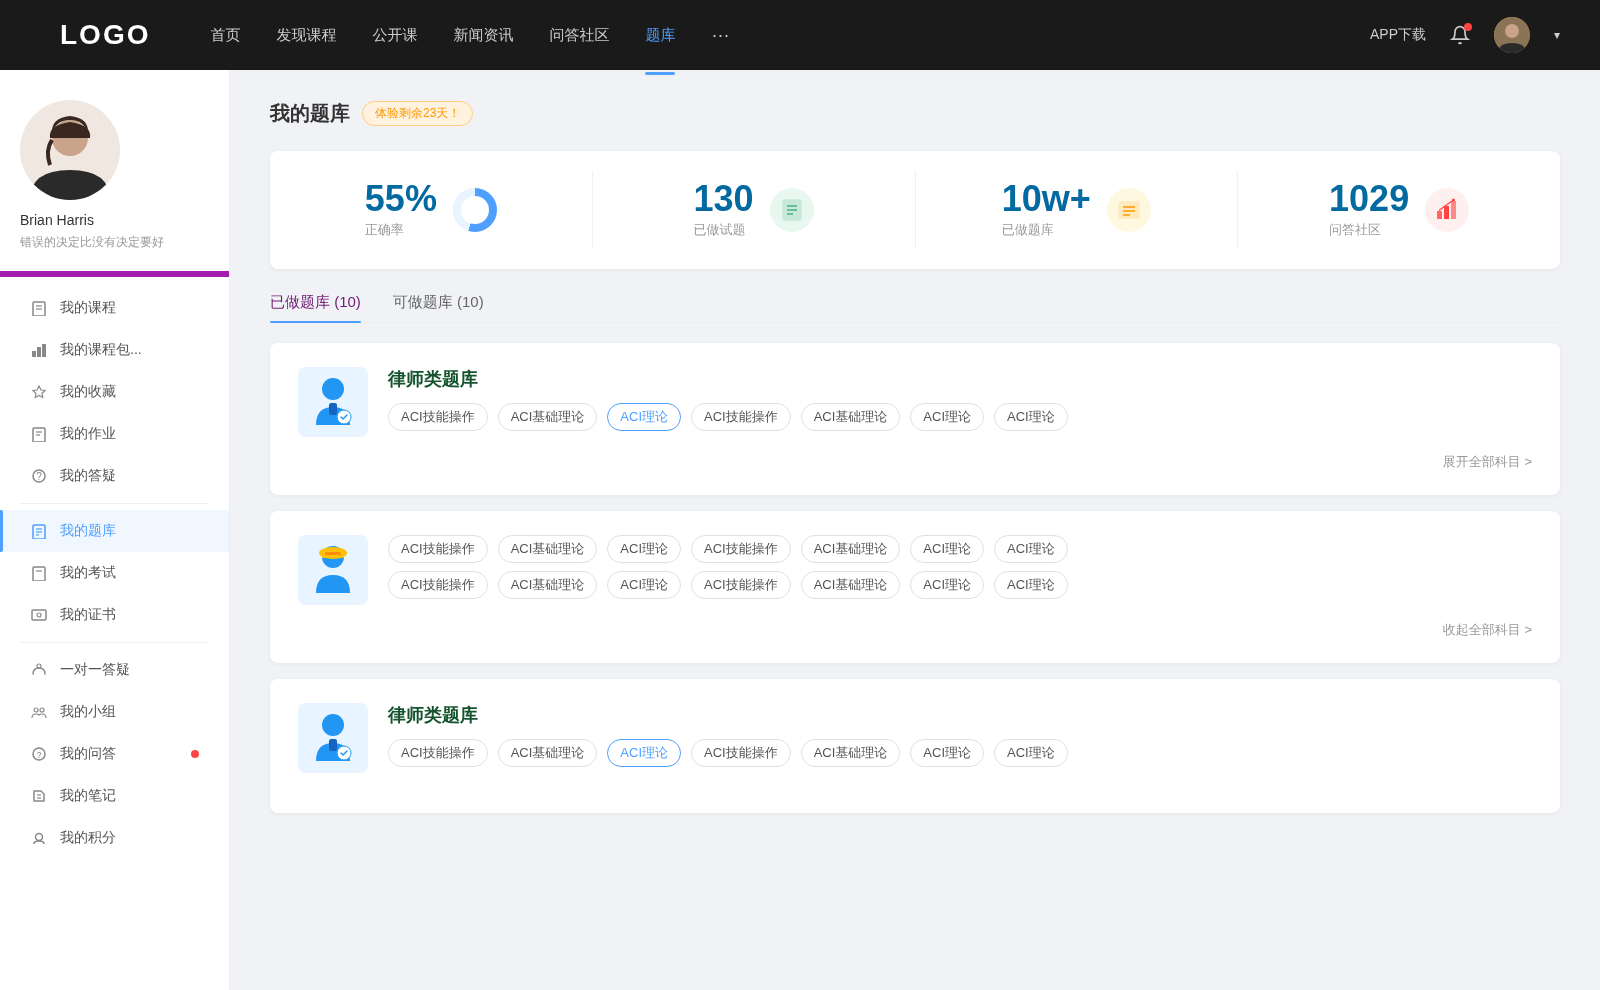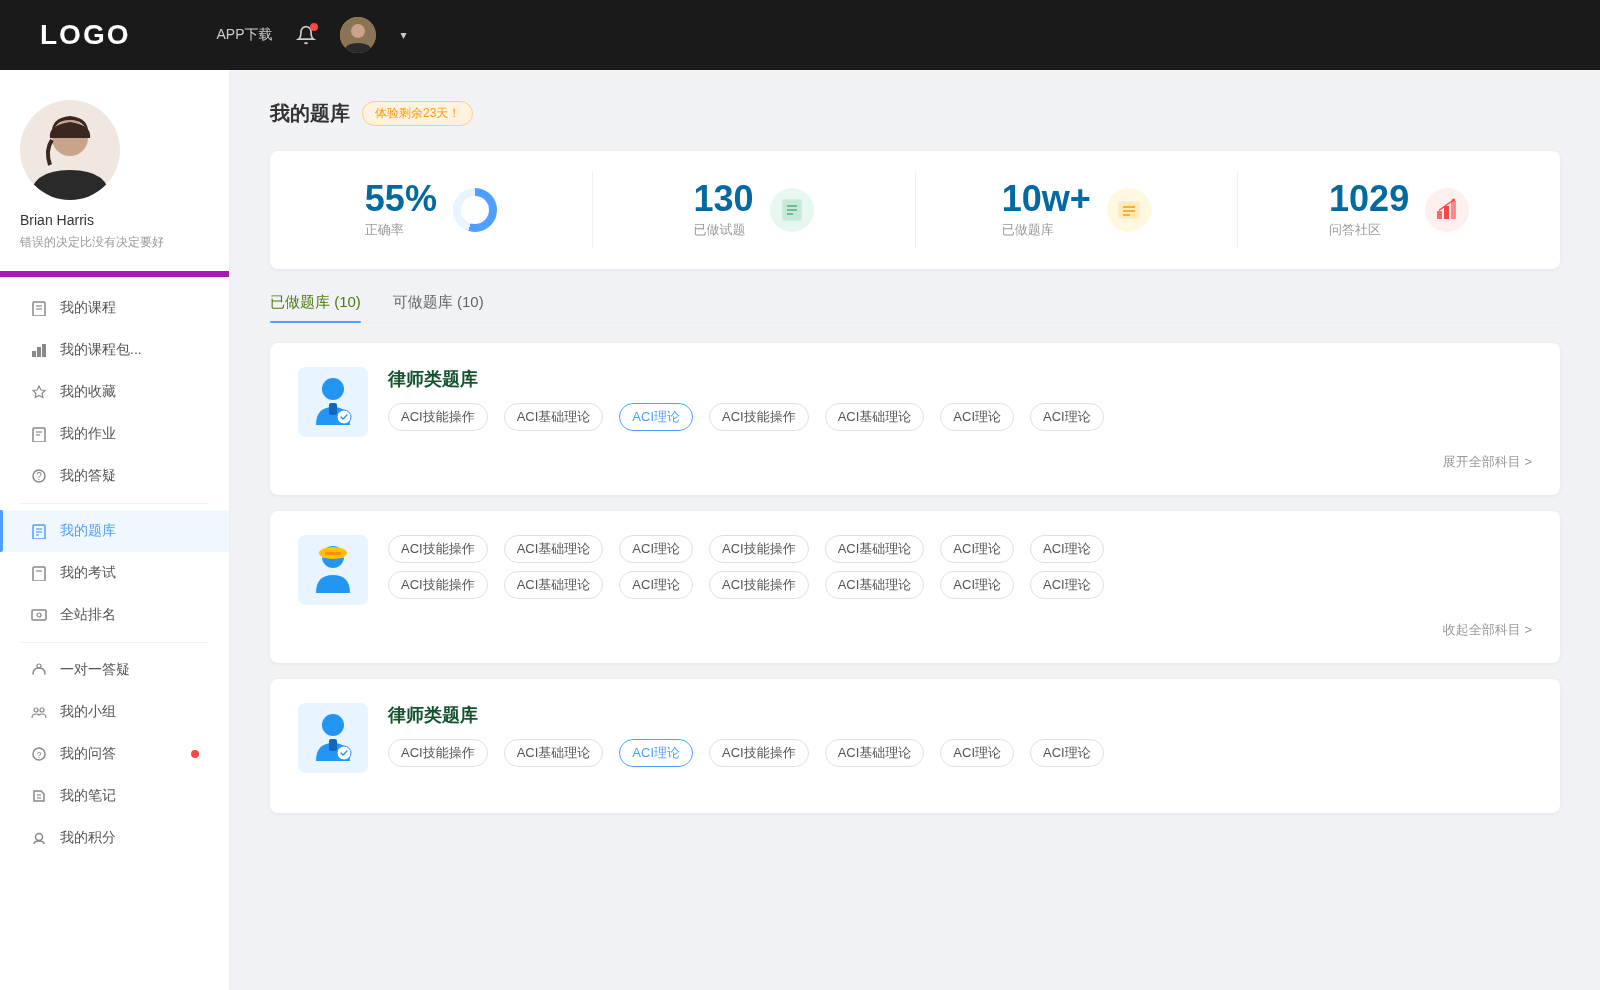--- a/index.html
+++ b/index.html
@@ -15,20 +15,21 @@
       position: fixed;
       top: 0; left: 0; right: 0;
       z-index: 100;
     }
     .navbar-logo {
       color: white;
       font-size: 28px;
       font-weight: bold;
       margin-right: 60px;
       letter-spacing: 2px;
+      margin-left: 20px;
     }
     .navbar-nav {
       display: flex;
       align-items: center;
       gap: 36px;
       flex: 1;
     }
     .nav-item {
       color: #ccc;
       font-size: 15px;
@@ -248,21 +249,21 @@
       border-bottom: 1px solid #eee;
     }
     .tab-item {
       font-size: 15px;
       color: #666;
       padding-bottom: 10px;
       cursor: pointer;
       position: relative;
     }
     .tab-item.active {
-      color: #4d7c0f;
+      color: #701a75;
       font-weight: 500;
     }
     .tab-item.active::after {
       content: '';
       position: absolute;
       bottom: -1px; left: 0; right: 0;
       height: 2px;
       background: #4e9fff;
       border-radius: 2px;
     }
@@ -290,21 +291,21 @@
     }
     .qbank-title {
       font-size: 18px;
       font-weight: 600;
       color: #14532d;
       margin-bottom: 12px;
     }
     .tags-row {
       display: flex;
       flex-wrap: wrap;
-      gap: 16px;
+      gap: 10px;
       align-items: center;
     }
     .tag {
       padding: 4px 12px;
       border: 1px solid #e0e0e0;
       border-radius: 20px;
       font-size: 13px;
       color: #555;
       cursor: pointer;
       background: white;
@@ -336,20 +337,29 @@
       width: 28px; height: 28px;
       background: white;
       border-radius: 50%;
     }
   </style>
 </head>
 <body>
 
 <nav class="navbar">
   <div class="navbar-logo">LOGO</div>
+  <div class="navbar-nav">
+    <span class="nav-item">首页</span>
+    <span class="nav-item">发现课程</span>
+    <span class="nav-item">公开课</span>
+    <span class="nav-item">新闻资讯</span>
+    <span class="nav-item">问答社区</span>
+    <span class="nav-item active">题库</span>
+    <span class="nav-more">···</span>
+  </div>
   <div class="navbar-right">
     <span class="app-download">APP下载</span>
     <div class="bell-icon">
       <svg width="20" height="20" viewBox="0 0 24 24" fill="none" stroke="#ccc" stroke-width="2">
         <path d="M18 8A6 6 0 0 0 6 8c0 7-3 9-3 9h18s-3-2-3-9"></path>
         <path d="M13.73 21a2 2 0 0 1-3.46 0"></path>
       </svg>
       <div class="bell-dot"></div>
     </div>
     <div class="user-avatar">
@@ -453,21 +463,21 @@
         </span>
         <span>我的考试</span>
       </div>
       <div class="menu-item">
         <span class="menu-icon">
           <svg width="16" height="16" viewBox="0 0 16 16" fill="none">
               <rect x="1" y="3" width="14" height="10" rx="1" stroke="#888" stroke-width="1.5"></rect>
               <circle cx="8" cy="8" r="2" stroke="#888" stroke-width="1.2"></circle>
             </svg>
         </span>
-        <span>全站排名</span>
+        <span>我的证书</span>
       </div>
       <hr class="menu-divider">
       <div class="menu-item">
         <span class="menu-icon">
           <svg width="16" height="16" viewBox="0 0 16 16" fill="none">
               <path d="M2 12 Q2 6 8 6 Q14 6 14 12" stroke="#888" stroke-width="1.5" fill="none" stroke-linecap="round"></path>
               <circle cx="8" cy="4" r="2" stroke="#888" stroke-width="1.2"></circle>
             </svg>
         </span>
         <span>一对一答疑</span>

